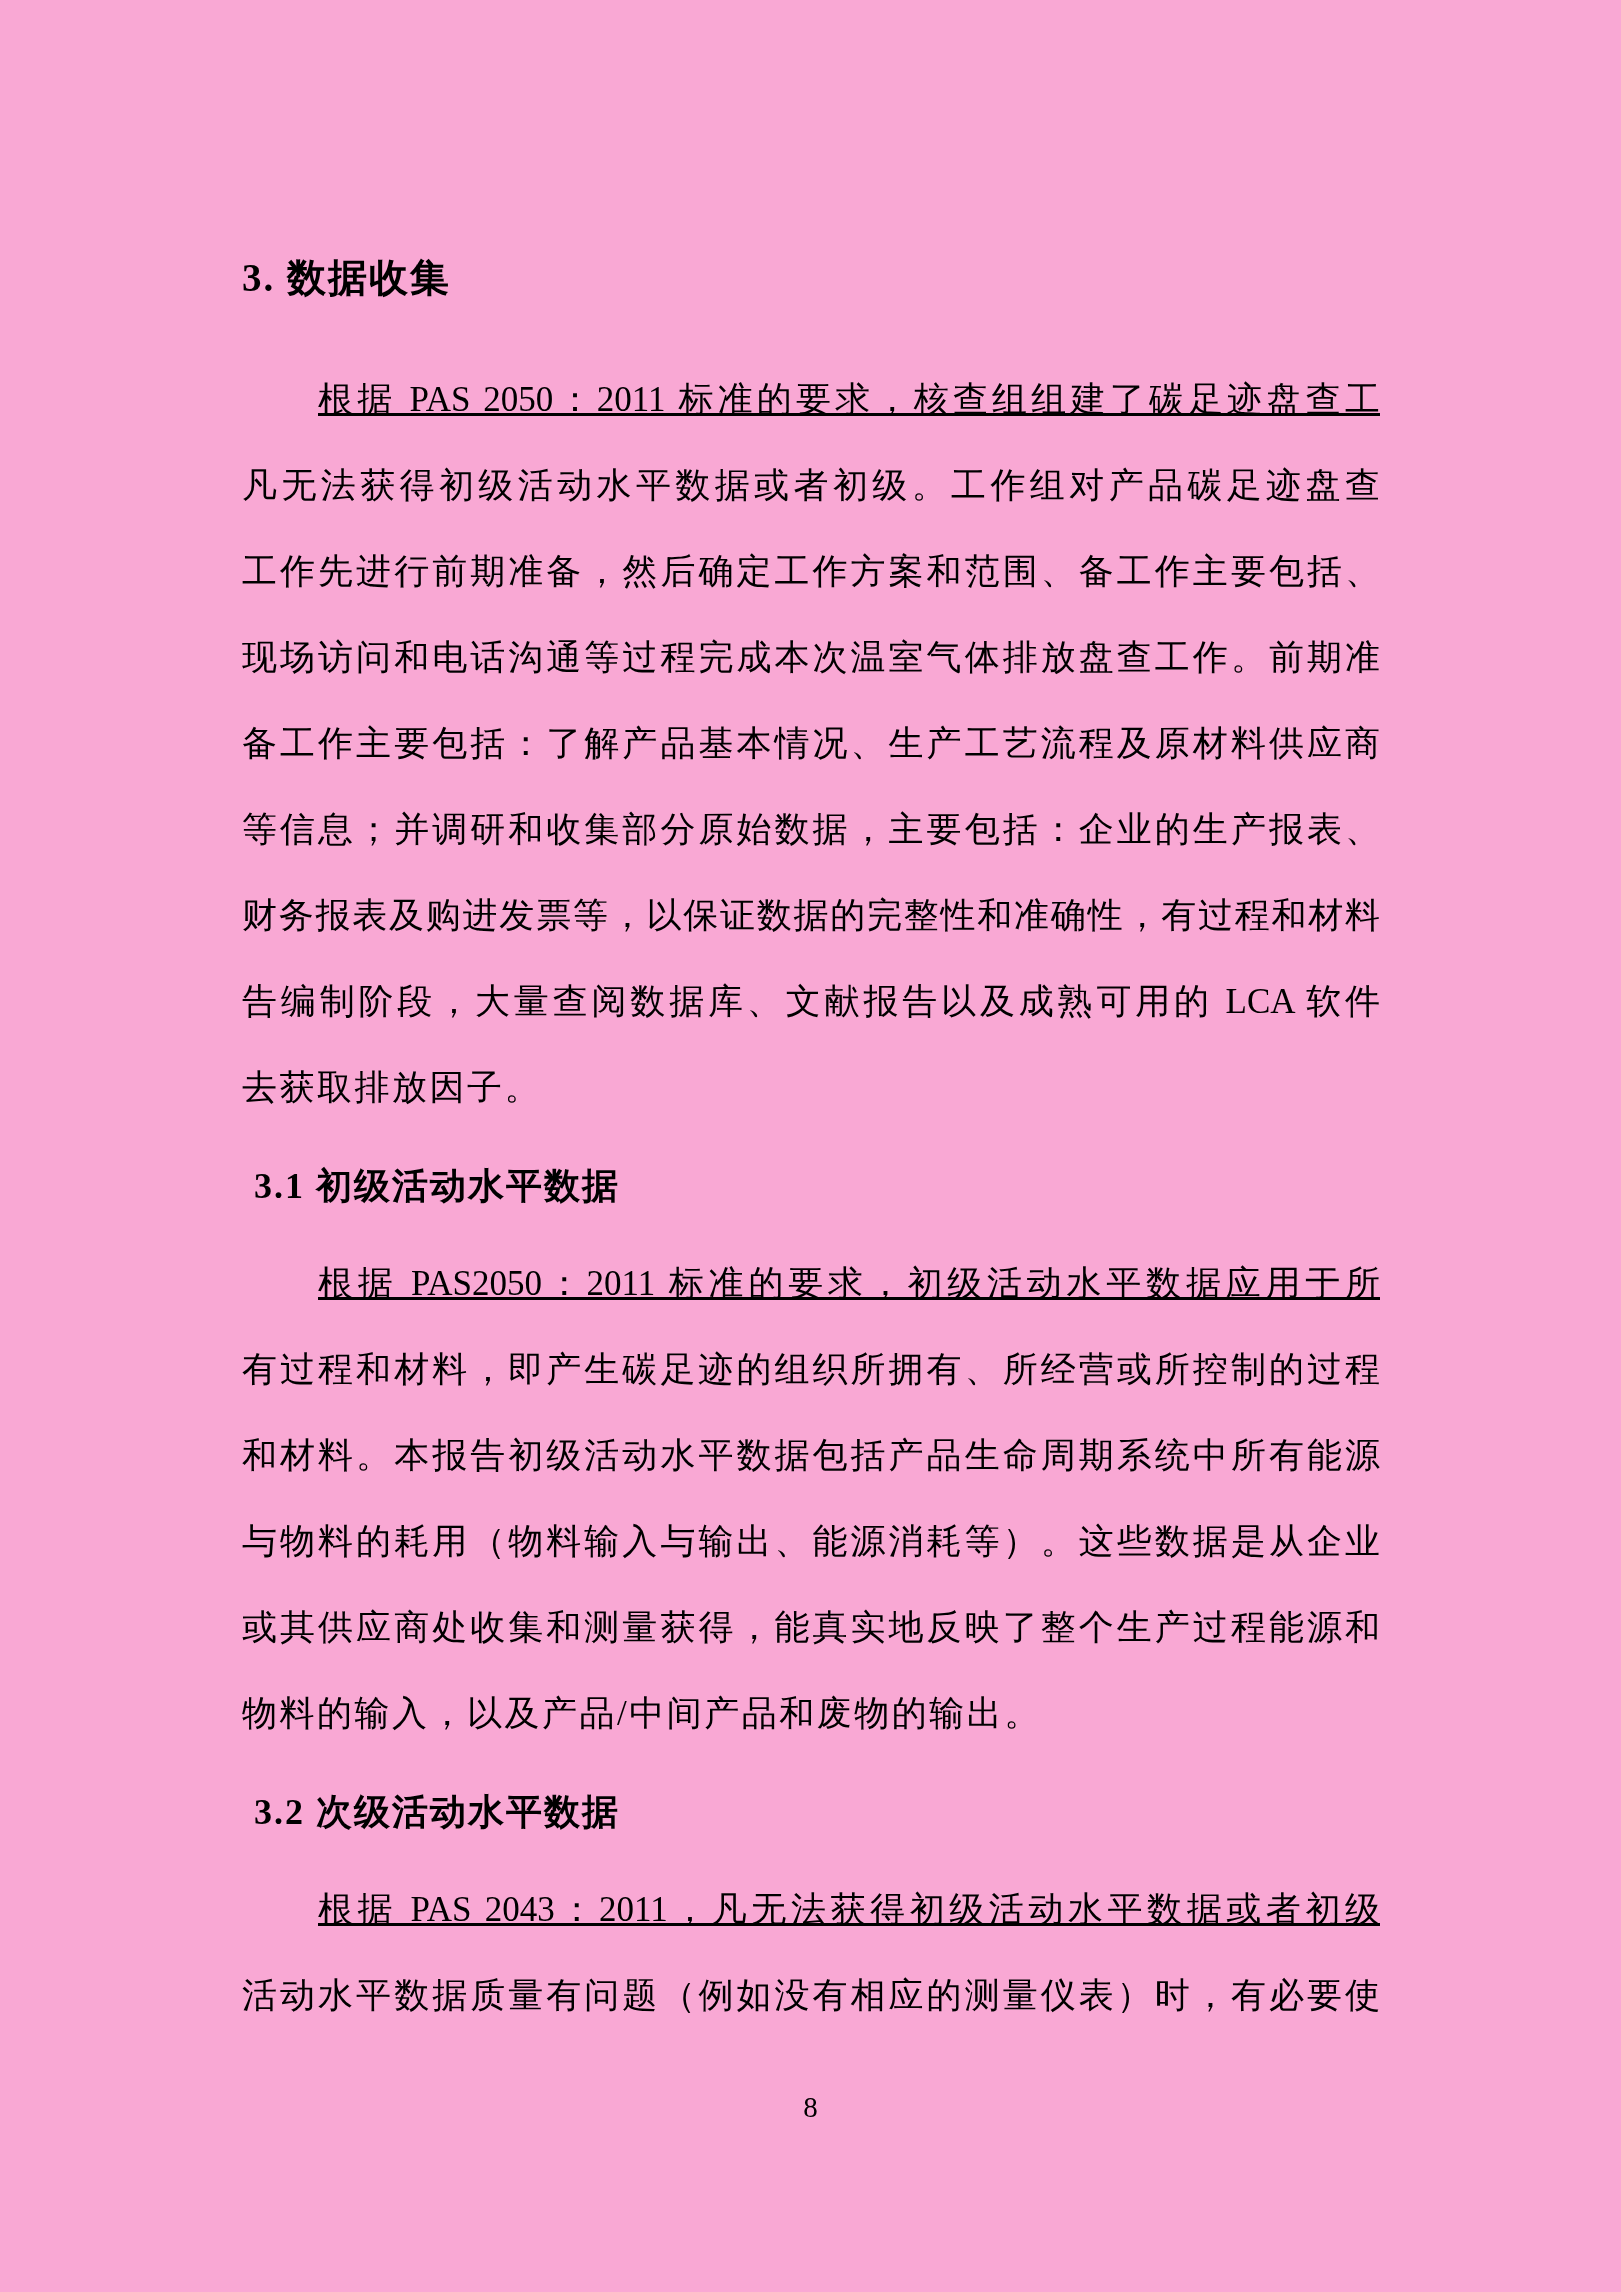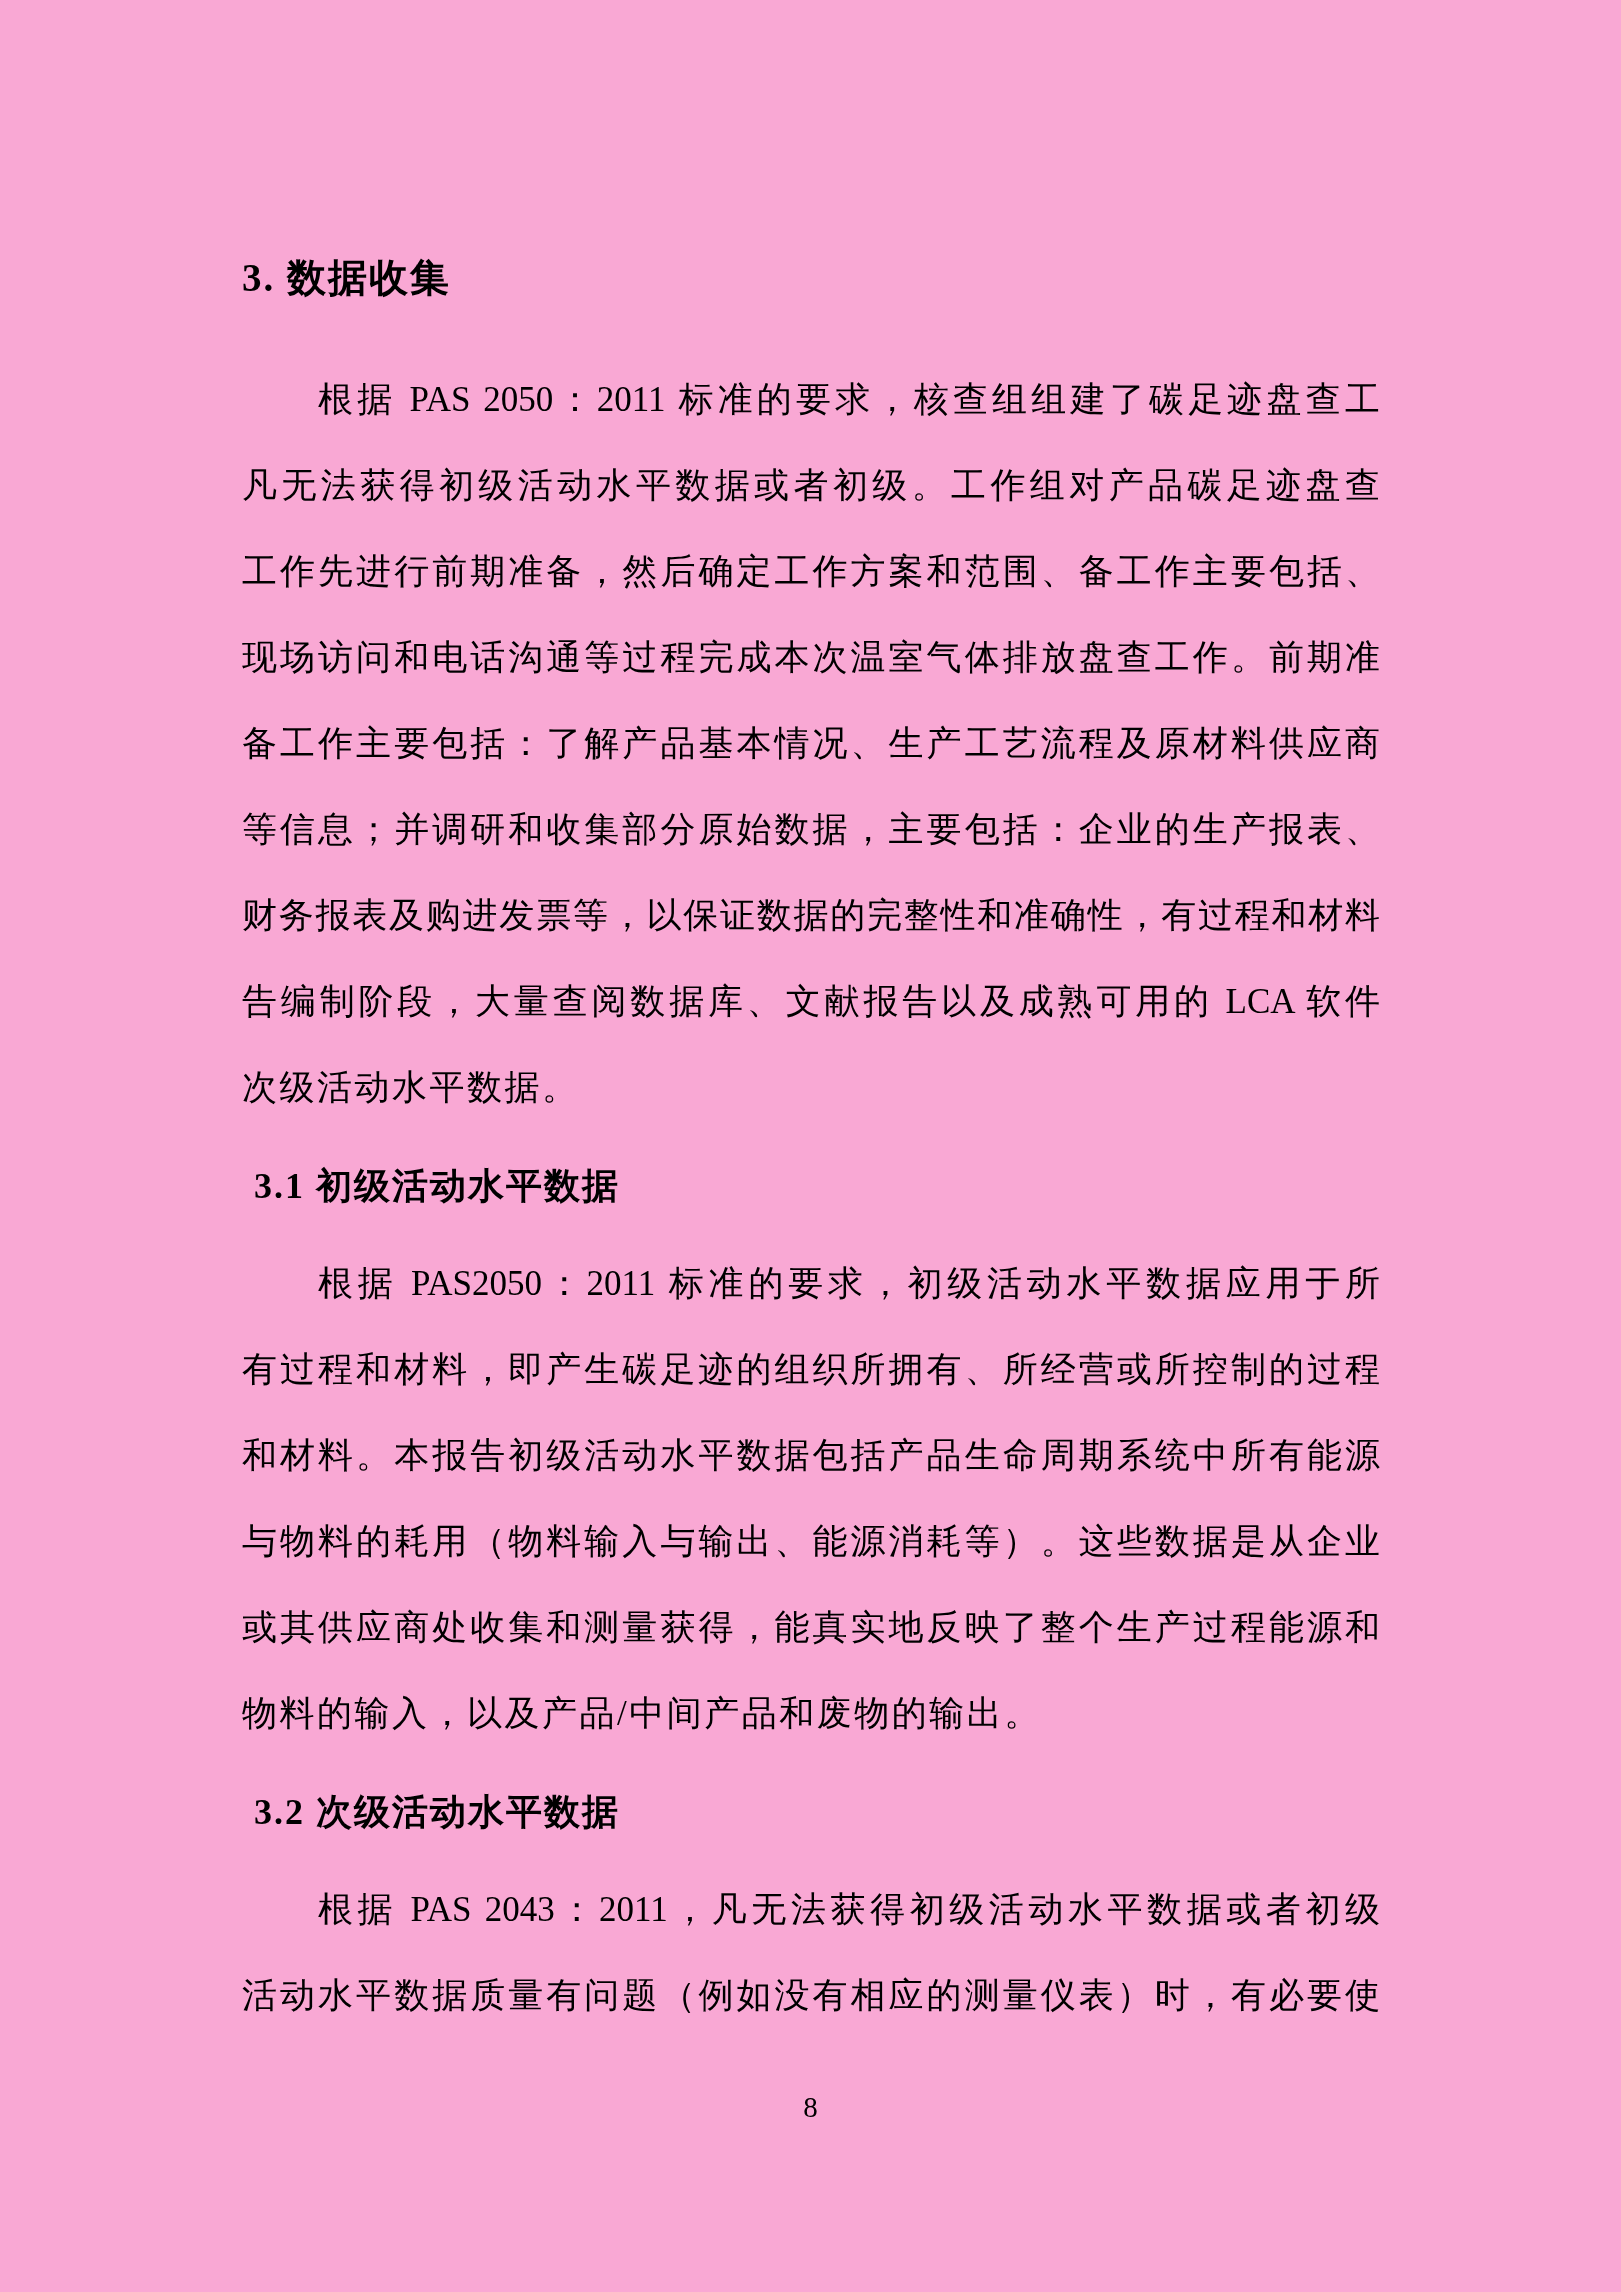--- a/index.html
+++ b/index.html
@@ -49,20 +49,21 @@
     text-align-last: left;
   }
   .line.justify {
     text-align-last: justify;
   }
   .line.plain {
     letter-spacing: 2.5px;
   }
   .line.indent {
     text-indent: 76px;
+    text-decoration: underline;
   }
   .page-number {
     position: absolute;
     top: 2088px;
     left: 0;
     width: 100%;
     text-align: center;
     font-size: 29px;
     line-height: 39px;
   }
@@ -76,21 +77,21 @@
 
     <div class="para para-1">
         <div class="line justify indent">根据 PAS 2050：2011 标准的要求，核查组组建了碳足迹盘查工</div>
         <div class="line justify">凡无法获得初级活动水平数据或者初级。工作组对产品碳足迹盘查</div>
         <div class="line justify">工作先进行前期准备，然后确定工作方案和范围、备工作主要包括、</div>
         <div class="line justify">现场访问和电话沟通等过程完成本次温室气体排放盘查工作。前期准</div>
         <div class="line justify">备工作主要包括：了解产品基本情况、生产工艺流程及原材料供应商</div>
         <div class="line justify">等信息；并调研和收集部分原始数据，主要包括：企业的生产报表、</div>
         <div class="line justify">财务报表及购进发票等，以保证数据的完整性和准确性，有过程和材料</div>
         <div class="line justify">告编制阶段，大量查阅数据库、文献报告以及成熟可用的 LCA 软件</div>
-        <div class="line plain">次级活动水平数据。</div>
+        <div class="line plain">去获取排放因子。</div>
       </div>
 
     <h2 class="sub-heading">3.1 初级活动水平数据</h2>
 
     <div class="para para-2">
         <div class="line justify indent">根据 PAS2050：2011 标准的要求，初级活动水平数据应用于所</div>
         <div class="line justify">有过程和材料，即产生碳足迹的组织所拥有、所经营或所控制的过程</div>
         <div class="line justify">和材料。本报告初级活动水平数据包括产品生命周期系统中所有能源</div>
         <div class="line justify">与物料的耗用（物料输入与输出、能源消耗等）。这些数据是从企业</div>
         <div class="line justify">或其供应商处收集和测量获得，能真实地反映了整个生产过程能源和</div>

